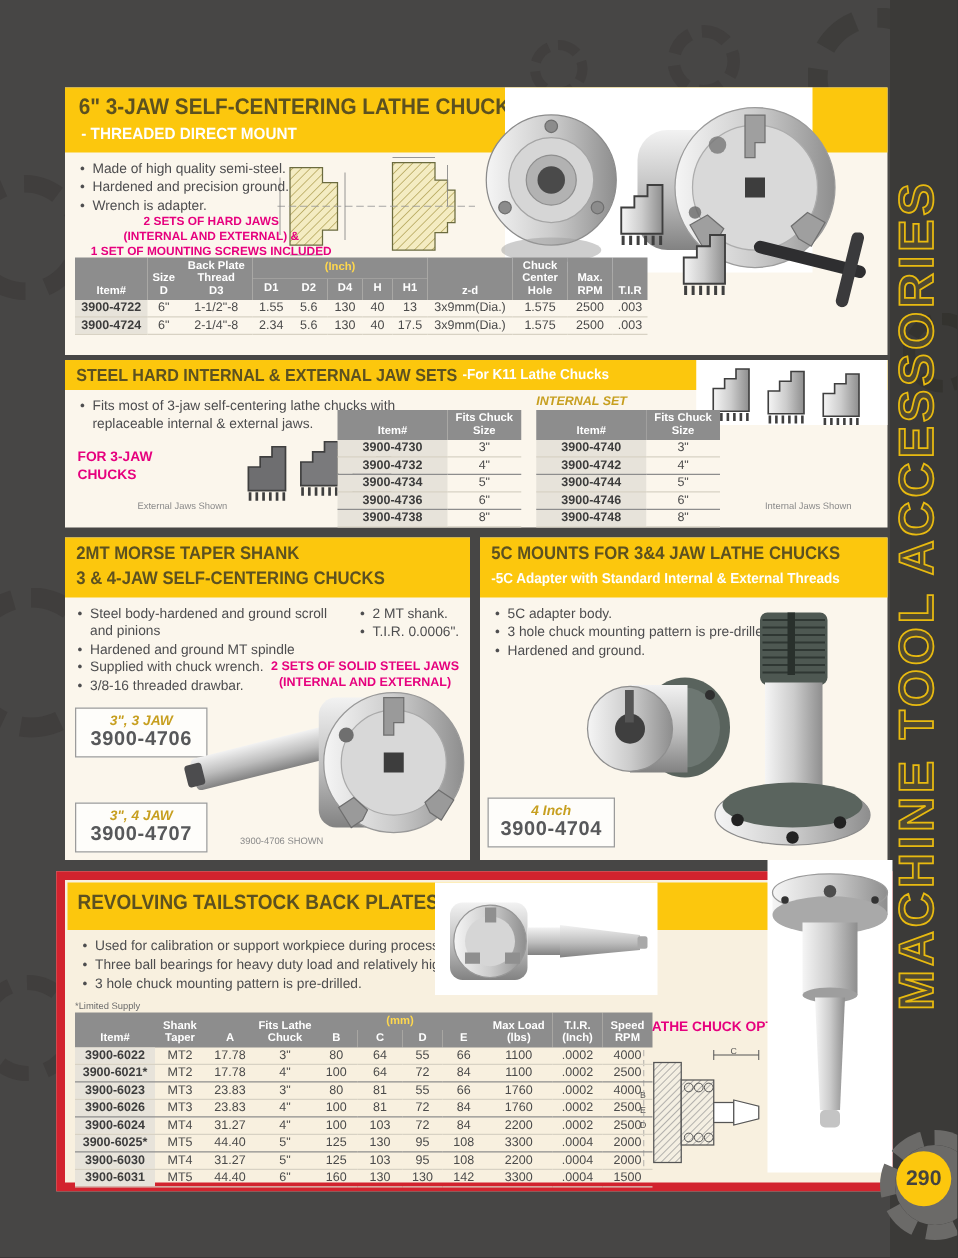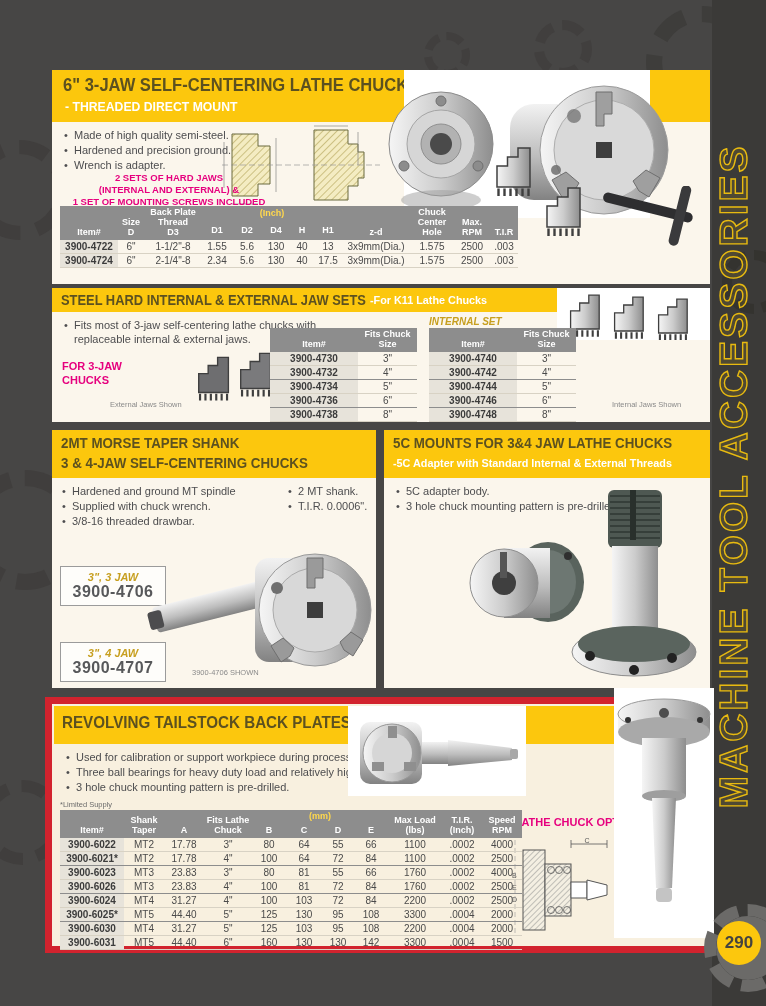--- a/index.html
+++ b/index.html
@@ -344,27 +344,32 @@
         </tbody>
     </table>
     <div class="caption" style="left:560px;top:112px;">Internal Jaws Shown</div>
   </div>
 
   <div class="panel" style="left:52px;top:430px;width:324px;height:258px;">
     <div class="band" style="width:100%;height:48px;"></div>
     <div class="sec-title" style="left:9px;top:5px;font-size:14.5px;">2MT MORSE TAPER SHANK</div>
     <div class="sec-title" style="left:9px;top:25px;font-size:14.5px;">3 &amp; 4-JAW SELF-CENTERING CHUCKS</div>
     <div class="bullets" style="left:8px;top:54px;width:220px;">
+        <div class="bullet">Steel body-hardened and ground scroll and pinions</div>
         <div class="bullet">Hardened and ground MT spindle</div>
         <div class="bullet">Supplied with chuck wrench.</div>
         <div class="bullet">3/8-16 threaded drawbar.</div>
       </div>
     <div class="bullets" style="left:234px;top:54px;width:88px;">
         <div class="bullet">2 MT shank.</div>
         <div class="bullet">T.I.R. 0.0006".</div>
+      </div>
+    <div class="note" style="left:158px;top:98px;width:164px;font-size:10px;">
+        <div class="line">2 SETS OF SOLID STEEL JAWS</div>
+        <div class="line">(INTERNAL AND EXTERNAL)</div>
       </div>
 
     <div class="label-box" style="left:8px;top:136px;width:104px;height:38px;">
       <div class="size-label">3", 3 JAW</div>
       <div class="item-number">3900-4706</div>
     </div>
     <div class="label-box" style="left:8px;top:212px;width:104px;height:38px;">
       <div class="size-label">3", 4 JAW</div>
       <div class="item-number">3900-4707</div>
     </div>
@@ -388,20 +393,21 @@
     <div class="caption" style="left:140px;top:238px;z-index:3;">3900-4706 SHOWN</div>
   </div>
 
   <div class="panel" style="left:384px;top:430px;width:326px;height:258px;">
     <div class="band" style="width:100%;height:48px;"></div>
     <div class="sec-title" style="left:9px;top:5px;font-size:14.5px;">5C MOUNTS FOR 3&amp;4 JAW LATHE CHUCKS</div>
     <div class="sec-sub" style="left:9px;top:27px;font-size:11.5px;">-5C Adapter with Standard Internal &amp; External Threads</div>
     <div class="bullets" style="left:10px;top:54px;width:290px;">
         <div class="bullet">5C adapter body.</div>
         <div class="bullet">3 hole chuck mounting pattern is pre-drilled.</div>
+        <div class="bullet">Hardened and ground.</div>
       </div>
 
     <svg style="left:80px;top:100px;" width="126" height="108" viewBox="0 0 126 108">
       <ellipse cx="84" cy="52" rx="36" ry="40" fill="#59635d"></ellipse>
       <ellipse cx="84" cy="52" rx="28" ry="32" fill="#6d7772"></ellipse>
       <rect x="40" y="18" width="46" height="70" fill="url(#gh)"></rect>
       <circle cx="40" cy="53" r="34" fill="url(#gv)" stroke="#8f8f8f"></circle>
       <circle cx="40" cy="53" r="12" fill="#3f3f3f"></circle>
       <rect x="36" y="22" width="7" height="26" fill="#555"></rect>
       <circle cx="104" cy="26" r="4" fill="#2f2f2f"></circle>
@@ -420,20 +426,24 @@
       </g>
       <rect x="74" y="4" width="6" height="50" fill="#29302c"></rect>
       <rect x="56" y="60" width="46" height="88" fill="url(#gv)"></rect>
       <ellipse cx="78" cy="166" rx="62" ry="24" fill="url(#gv)" stroke="#8b8b8b"></ellipse>
       <ellipse cx="78" cy="158" rx="56" ry="18" fill="#5a645e"></ellipse>
       <circle cx="34" cy="170" r="5" fill="#222"></circle>
         <circle cx="116" cy="172" r="5" fill="#222"></circle>
       <circle cx="78" cy="184" r="5" fill="#222"></circle>
     </svg>
 
+    <div class="label-box" style="left:6px;top:208px;width:100px;height:38px;">
+      <div class="size-label">4 Inch</div>
+      <div class="item-number">3900-4704</div>
+    </div>
   </div>
 
   <div class="redbox">
     <div class="band" style="left:2px;top:2px;width:633px;height:38px;"></div>
     <div class="sec-title" style="left:10px;top:9px;font-size:16.5px;">REVOLVING TAILSTOCK BACK PLATES</div>
     <div class="bullets" style="left:12px;top:46px;width:430px;">
         <div class="bullet">Used for calibration or support workpiece during processing.</div>
         <div class="bullet">Three ball bearings for heavy duty load and relatively high speed.</div>
         <div class="bullet">3 hole chuck mounting pattern is pre-drilled.</div>
       </div>

